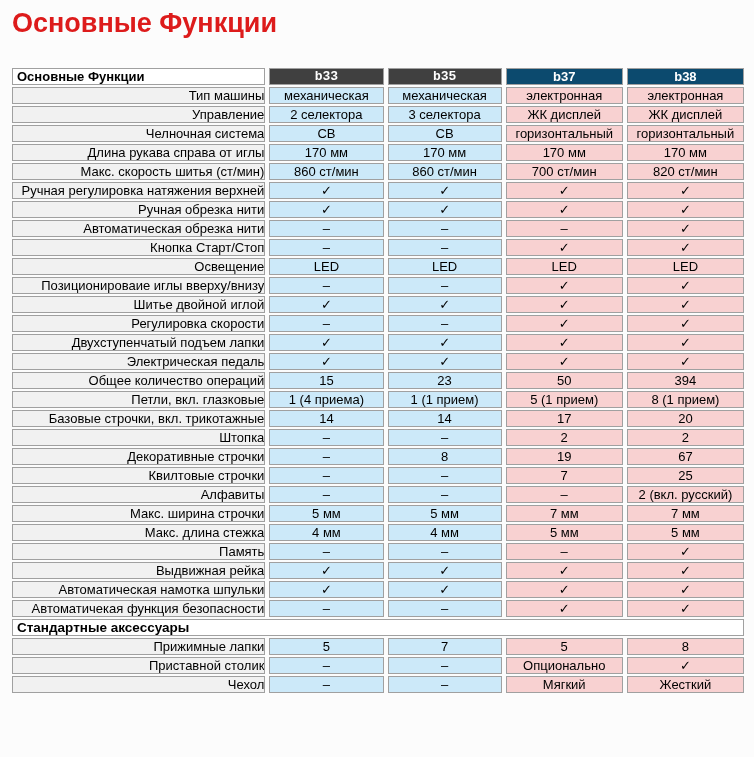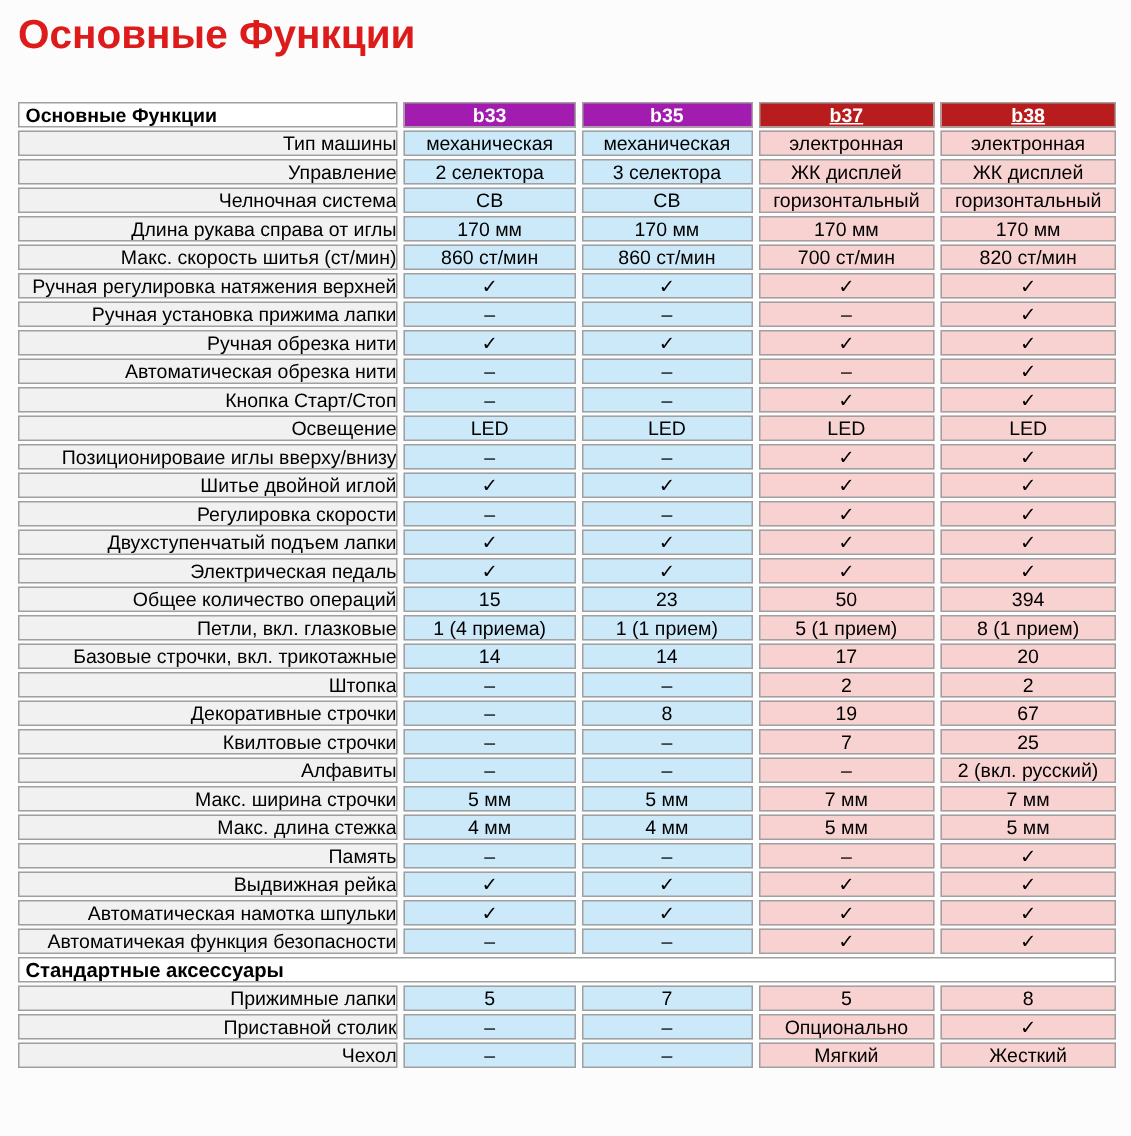--- a/index.html
+++ b/index.html
@@ -47,22 +47,22 @@
     font-weight: bold;
     font-size: 13px;
     color: #000;
   }
   th.colhead {
     color: #ffffff;
     font-weight: bold;
     text-align: center;
     font-size: 13px;
   }
-  th.colhead.blue { background: #a21caf; }
-  th.colhead.red  { background: #b91c1c; text-decoration: underline; }
+  th.colhead.blue { background: #404040; font-family: Liberation Mono, monospace; }
+  th.colhead.red  { background: #0c4a6e; }
   td.label-cell {
     background: #f1f1f1;
     text-align: right;
     padding-left: 4px;
   }
   td.value-cell { text-align: center; }
   td.value-cell.blue { background: #cce9f9; }
   td.value-cell.pink { background: #f8d1d1; }
   td.section-cell {
     background: #ffffff;
@@ -132,27 +132,20 @@
           <td class="value-cell pink">820 ст/мин</td>
         </tr>
         <tr>
           <td class="label-cell">Ручная регулировка натяжения верхней</td>
           <td class="value-cell blue">✓</td>
           <td class="value-cell blue">✓</td>
           <td class="value-cell pink">✓</td>
           <td class="value-cell pink">✓</td>
         </tr>
         <tr>
-          <td class="label-cell">Ручная установка прижима лапки</td>
-          <td class="value-cell blue">–</td>
-          <td class="value-cell blue">–</td>
-          <td class="value-cell pink">–</td>
-          <td class="value-cell pink">✓</td>
-        </tr>
-        <tr>
           <td class="label-cell">Ручная обрезка нити</td>
           <td class="value-cell blue">✓</td>
           <td class="value-cell blue">✓</td>
           <td class="value-cell pink">✓</td>
           <td class="value-cell pink">✓</td>
         </tr>
         <tr>
           <td class="label-cell">Автоматическая обрезка нити</td>
           <td class="value-cell blue">–</td>
           <td class="value-cell blue">–</td>

